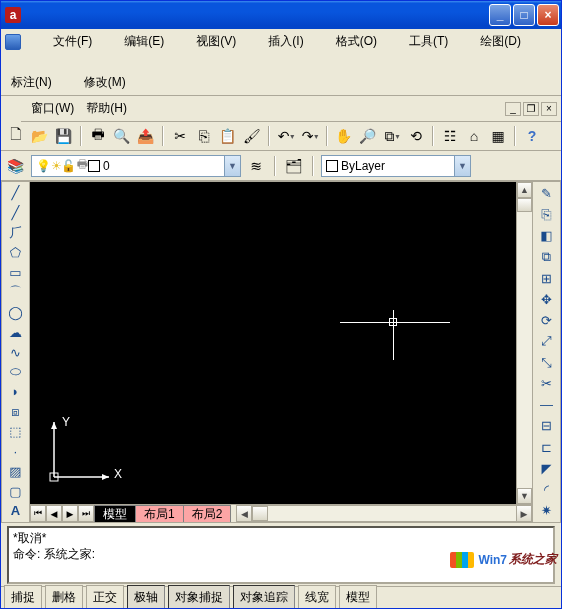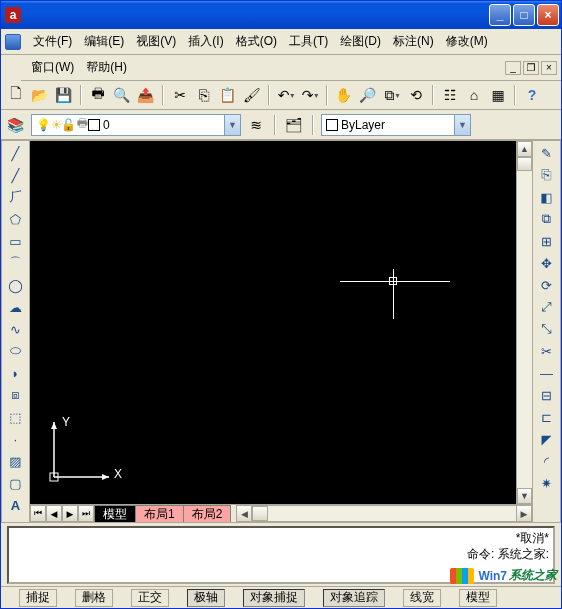--- a/index.html
+++ b/index.html
@@ -5,21 +5,21 @@
 * { margin: 0; padding: 0; box-sizing: border-box; font-family: "SimSun", "Microsoft Sans Serif", Arial, sans-serif; font-size: 12px; }
 body { background: #ece9d8; }
 #app { width: 562px; height: 609px; border: 1px solid #0831d9; display: flex; flex-direction: column; background: #ece9d8; position: relative; overflow: hidden;}
 .titlebar { height: 28px; background: linear-gradient(to bottom,#3c8cf0 0%,#0855dd 8%,#0855dd 40%,#0345c9 88%,#0345c9 100%); display: flex; align-items: center; padding: 0 2px 0 4px; color: #fff; font-weight: bold; font-size: 13px; }
 .titlebar .icon { width:16px; height:16px; background:#b71c1c; display:inline-flex; align-items:center; justify-content:center; margin-right:4px; border-radius:2px; color:#fff; font-weight:bold;}
 .titlebar .spacer { flex:1; }
 .winbtn { width:22px; height:22px; border:1px solid #fff; border-radius:3px; margin-left:2px; display:inline-flex; align-items:center; justify-content:center; color:#fff; font-weight:bold; }
 .winbtn.min{background:linear-gradient(#7ba4e3,#2d62c7);}
 .winbtn.max{background:linear-gradient(#7ba4e3,#2d62c7);}
 .winbtn.close{background:linear-gradient(#e88b6f,#c83b1c);}
-.menubar { background:#ece9d8; border-bottom:1px solid #aca899; display:flex; align-items:center; padding:2px 4px; flex-wrap:wrap;}
+.menubar { background:#ece9d8; border-bottom:1px solid #aca899; display:flex; align-items:center; padding:2px 4px; flex-wrap:wrap;gap:20px;}
 .menubar .mdi-icon { width:16px; height:16px; background:linear-gradient(#6aa0e8,#2a5fb8); border:1px solid #2a5fb8; margin-right:6px; display:inline-block; border-radius:2px;}
 .menuitem { padding:2px 6px; cursor:default; }
 .menubar2 { background:#ece9d8; border-bottom:1px solid #aca899; display:flex; align-items:center; padding:2px 4px;margin-left:20px;}
 .mdi-controls { margin-left:auto; display:flex; gap:2px;}
 .mdi-controls span{ width:16px; height:14px; border:1px solid #aca899; background:#ece9d8; display:inline-flex; align-items:center; justify-content:center; font-size:10px;}
 .toolbar { background:#ece9d8; border-bottom:1px solid #aca899; padding:3px 4px; display:flex; align-items:center; gap:2px; min-height:28px;}
 .tbtn { width:22px; height:22px; display:inline-flex; align-items:center; justify-content:center; border:1px solid transparent; border-radius:2px; font-size:14px; cursor:default;}
 .tbtn.dropdown::after{content:"▾"; font-size:8px; margin-left:1px; color:#555;}
 .sep { width:2px; height:20px; border-left:1px solid #aca899; border-right:1px solid #fff; margin:0 3px;}
 .layerbar { background:#ece9d8; border-bottom:1px solid #aca899; padding:3px 4px; display:flex; align-items:center; gap:4px; min-height:30px;}
@@ -44,33 +44,33 @@
 .tabsrow { height:18px; display:flex; align-items:stretch; background:#ece9d8; border-top:1px solid #aca899;}
 .tabbtns { display:flex;}
 .tabbtns span{ width:16px; border:1px solid #aca899; background:linear-gradient(#fdfdfb,#dcd9c9); display:flex; align-items:center; justify-content:center; font-size:9px;}
 .tabs{ display:flex; align-items:flex-end;}
 .tab{ padding:0px 8px; height:17px; border:1px solid #808080; border-bottom:none; background:#fca5a5; font-size:12px; margin-right:-1px; display:flex; align-items:center;}
 .tab.active{ background:#000; color:#fff;}
 .hscroll{ flex:1; display:flex; margin-left:6px;}
 .hscroll .arrow{width:16px;}
 .hscroll .track{flex:1; background:#f1efe2; border:1px solid #aca899; border-left:none; border-right:none; position:relative;}
 .hscroll .thumb{position:absolute; left:0; top:0; bottom:0; width:16px; background:linear-gradient(#fdfdfb,#dcd9c9); border:1px solid #aca899;}
-.cmdwindow { height:58px; background:#fff; border:2px inset #aca899; margin:3px 6px 2px 6px; padding:2px 4px; font-family:"SimSun",monospace; font-size:13px; overflow:hidden; line-height:16px;text-align:right;}
+.cmdwindow { height:58px; background:#fff; border:2px inset #aca899; margin:3px 6px 2px 6px; padding:2px 4px; font-family:"SimSun",monospace; font-size:13px; overflow:hidden; line-height:16px;}
 .statusbar{ height:22px; background:#ece9d8; border-top:1px solid #aca899; display:flex; align-items:center; font-size:12px;}
 .statusbar .coords{ width:190px; padding:0 6px; border-right:1px solid #aca899; height:100%; display:flex; align-items:center;}
-.statusbar .sbtn{ padding:4px 6px; height:18px; border:1px solid #aca899; margin-left:18px; background:#ece9d8; display:flex; align-items:center; font-size:12px;}
+.statusbar .sbtn{ padding:12px 6px; height:18px; border:1px solid #aca899; margin-left:3px; background:#ece9d8; display:flex; align-items:center; font-size:12px;}
 .statusbar .sbtn.pressed{ border:1px inset #888; background:#e0ddd0;}
 .crosshair-h{ position:absolute; height:1px; background:#fff; left:310px; width:110px; top:140px;}
 .crosshair-v{ position:absolute; width:1px; background:#fff; top:128px; height:50px; left:363px;}
 .crosshair-box{ position:absolute; width:8px; height:8px; border:1px solid #fff; left:359px; top:136px;}
 .ucs{ position:absolute; left:14px; bottom:14px; color:#fff; font-family:Arial; pointer-events:none;}
 .ucs svg{ overflow:visible;}
 .ucs .lbl{ position:absolute; font-size:12px; color:#fff;}
-.watermark{ position:absolute; right:4px; bottom:24px; font-size:13px; font-weight:bold; display:flex; align-items:center; gap:2px;}
-.watermark .blue{color:#2a6fd6;} .watermark .red{color:#15803d; font-style:italic;}
+.watermark{ position:absolute; right:4px; bottom:40px; font-size:13px; font-weight:bold; display:flex; align-items:center; gap:2px;}
+.watermark .blue{color:#2a6fd6;} .watermark .red{color:#7f1d1d; font-style:italic;}
 .flag { display:inline-flex; width:24px; height:16px; border-radius:2px; overflow:hidden; margin-right:2px;}
 .flag span{flex:1;}
 </style>
 </head>
 <body>
 
 <div id="app">
 
   <div class="titlebar">
     <span class="icon">a</span>

